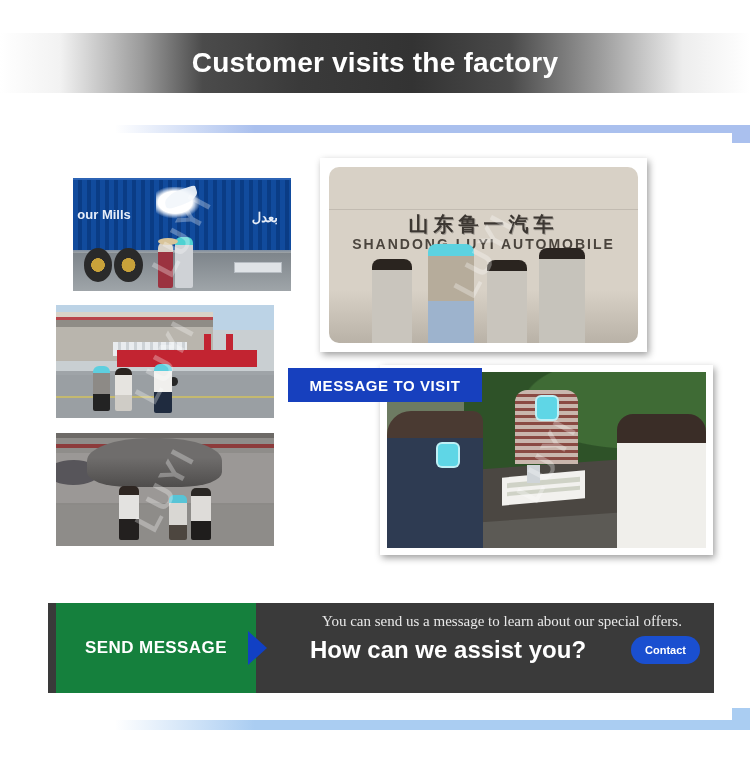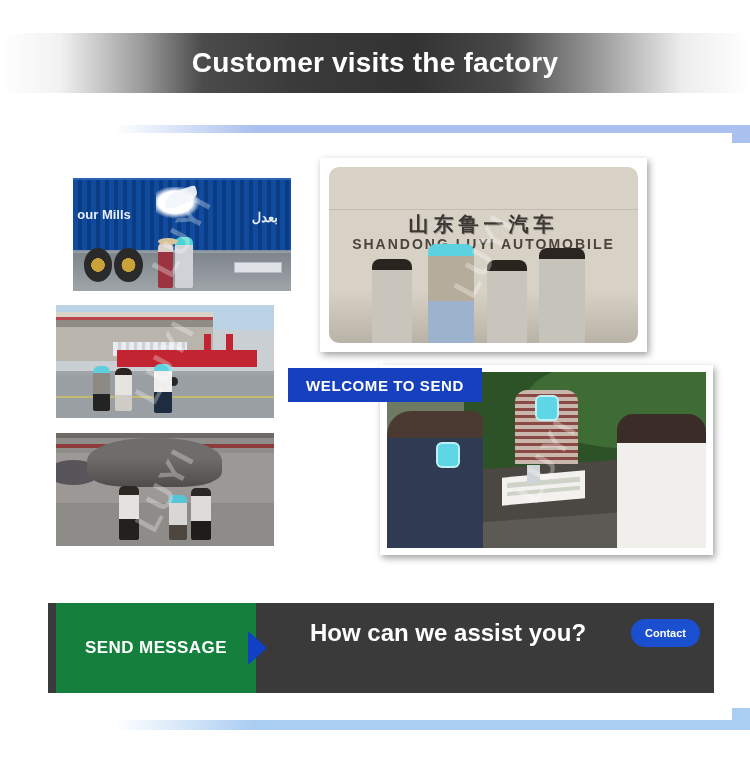--- a/index.html
+++ b/index.html
@@ -334,29 +334,30 @@
           <div class="thumb" style="left:16%; top:41%;"></div>
           <div class="thumb" style="left:47%; top:14%;"></div>
         </div>
         <div class="wm">LUYI</div>
       </div>
     </div>
 
   </div>
 
   <div class="welcome-tag">
-    <span>WELCOME TO SEND</span>
+    <span>MESSAGE TO VISIT</span>
   </div>
 
   <div class="msg-bar">
     <div class="msg-blue">
       <span>SEND MESSAGE</span>
     </div>
     <div class="msg-arrow"></div>
     <div class="msg-text">
+      <div class="msg-line1">You can send us a message to learn about our special offers.</div>
       <div class="msg-row2">
         <div class="msg-line2">How can we assist you?</div>
         <button class="contact-btn">Contact</button>
       </div>
     </div>
   </div>
 
 </div>
 
 </body></html>

